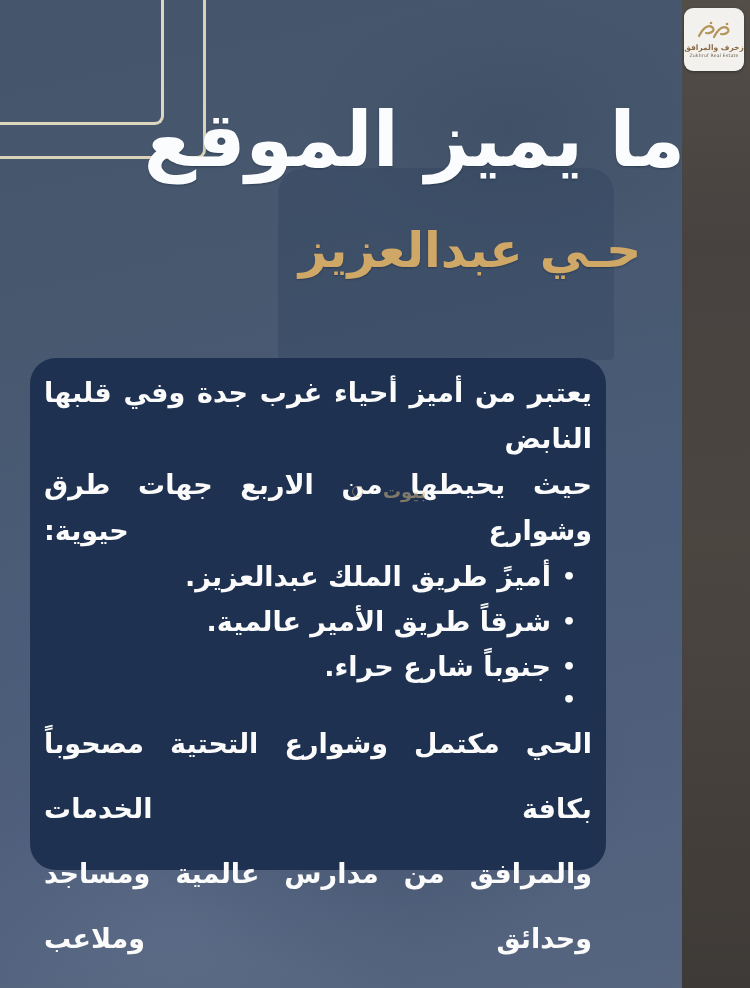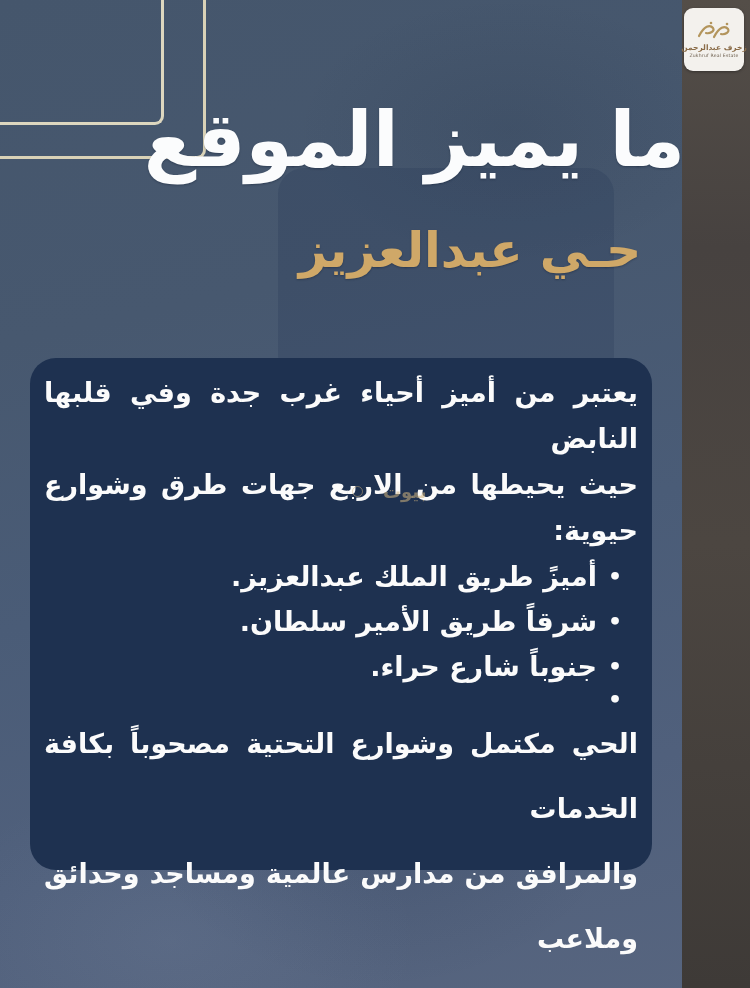--- a/index.html
+++ b/index.html
@@ -58,21 +58,21 @@
   }
   .subtitle{
     position:absolute;left:255px;top:222px;width:430px;
     color:#cfa868;font-size:49px;font-weight:bold;
     text-align:center;direction:rtl;line-height:1.2;
     white-space:nowrap;
     text-shadow:0 1px 2px rgba(10,20,40,0.3);
   }
   
   .panel{
-    position:absolute;left:30px;top:358px;width:622px;height:512px;
+    position:absolute;left:30px;top:358px;width:576px;height:512px;
     background:#1e3150;border-radius:26px;
     padding:12px 14px 0 14px;
     direction:rtl;color:#fbfbfb;
   }
   .line{font-weight:bold;font-size:27px;direction:rtl;}
   .intro-line{line-height:46px;text-align:justify;text-align-last:justify;}
   .bullets{list-style:none;margin:0;padding:0 16px 0 0;}
   .bullets li{
     display:flex;align-items:center;direction:rtl;
     line-height:45px;font-size:27px;font-weight:bold;
@@ -107,39 +107,39 @@
   <div class="gold-frame outer"></div>
   <div class="gold-frame inner"></div>
 
   <div class="logo-badge">
     <svg class="logo-mark" viewBox="0 0 36 22" xmlns="http://www.w3.org/2000/svg">
       <path d="M3 16 C8 6, 14 4, 17 8 C 19 11, 14 14, 10 13" fill="none" stroke="#b3955c" stroke-width="2.2" stroke-linecap="round"></path>
       <path d="M18 17 C23 7, 29 5, 32 9 C 34 12, 29 15, 25 14" fill="none" stroke="#b3955c" stroke-width="2.2" stroke-linecap="round"></path>
       <circle cx="15" cy="3" r="1.3" fill="#b3955c"></circle>
       <circle cx="31" cy="4" r="1.3" fill="#b3955c"></circle>
     </svg>
-    <div class="logo-ar">زخرف عبدالرحمن</div>
+    <div class="logo-ar">زخرف والمرافق</div>
     <div class="logo-en">Zukhruf Real Estate</div>
   </div>
 
   <div class="title">ما يميز الموقع</div>
   <div class="subtitle">حـي عبدالعزيز</div>
 
   <div class="panel">
     <div class="line intro-line">يعتبر من أميز أحياء غرب جدة وفي قلبها النابض</div>
     <div class="line intro-line">حيث يحيطها من الاربع جهات طرق وشوارع حيوية:</div>
 
     <ul class="bullets">
       <li>
         <span class="bullet-dot">•</span>
         <span>أميزً طريق الملك عبدالعزيز.</span>
       </li>
       <li>
         <span class="bullet-dot">•</span>
-        <span>شرقاً طريق الأمير سلطان.</span>
+        <span>شرقاً طريق الأمير عالمية.</span>
       </li>
       <li>
         <span class="bullet-dot">•</span>
         <span>جنوباً شارع حراء.</span>
       </li>
       <li>
         <span class="bullet-dot">•</span>
       </li>
     </ul>
 

